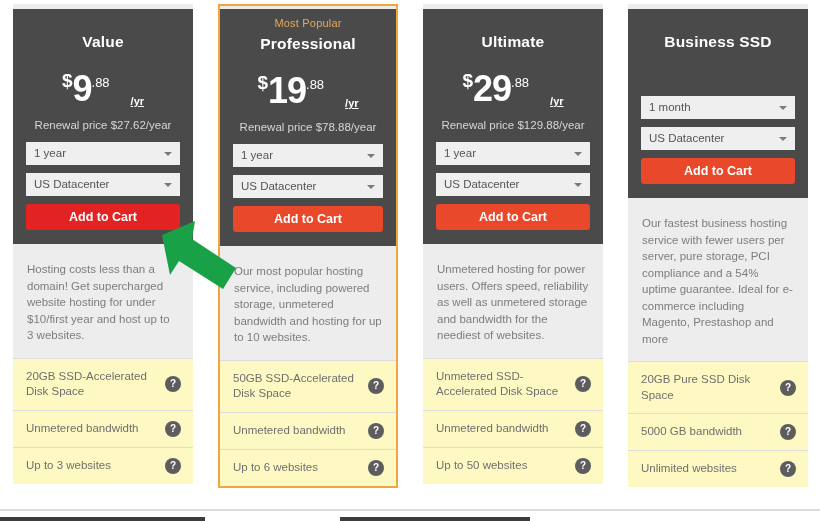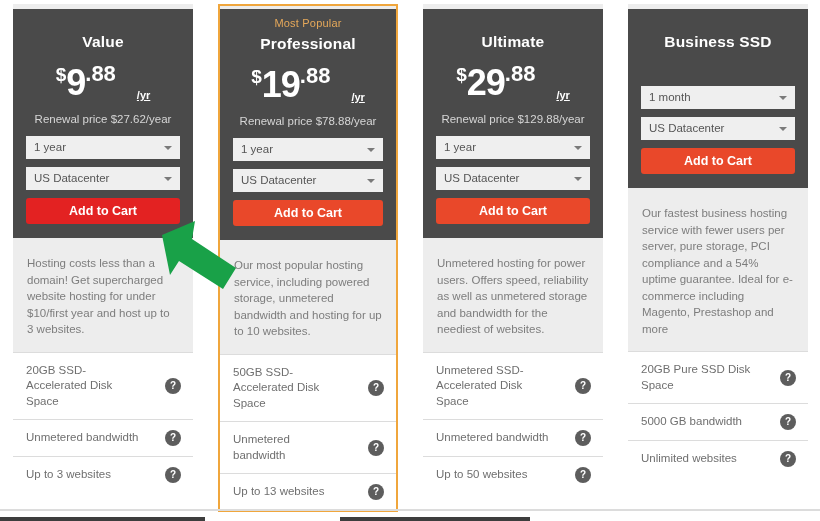--- a/index.html
+++ b/index.html
@@ -51,34 +51,34 @@
     line-height: 16px;
   }
 
   .plan-name {
     color: #ffffff;
     font-size: 15.5px;
     font-weight: bold;
     letter-spacing: .2px;
     line-height: 22px;
     margin-top: 12px;
-    margin-bottom: 8px;
+    margin-bottom: 18px;
   }
   .card.featured .plan-name { margin-top: 0px; }
 
   .price {
     color: #ffffff;
     line-height: 1;
     margin-top: 10px;
     margin-bottom: 10px;
     white-space: nowrap;
   }
   .price .cur { font-size: 19px; font-weight: bold; vertical-align: 14px; }
   .price .whole { font-size: 36px; font-weight: bold; letter-spacing: -1px; }
-  .price .cents { font-size: 22px; font-weight: bold; vertical-align: 14px; }
+  .price .cents { font-size: 13px; font-weight: normal; vertical-align: 14px; }
   .price .per {
     font-size: 11px; font-weight: bold;
     vertical-align: -4px; margin-left: 21px;
     text-decoration: underline;
   }
 
   .renewal {
     color: #d6d6d6;
     font-size: 11.5px;
     line-height: 16px;
@@ -130,27 +130,27 @@
   .desc {
     background: #ededed;
     color: #7d7d7d;
     font-size: 11.5px;
     line-height: 16.5px;
     padding: 17px 14px 14px 14px;
     min-height: 112px;
   }
 
   .feature {
-    background: #ffffff;
+    background: #fef9c3;
     border-top: 1px solid #dcdcdc;
     padding: 10px 12px 10px 13px;
     display: flex;
     align-items: center;
     justify-content: space-between;
-    gap: 24px;
+    gap: 8px;
     min-height: 34px;
   }
   .feature .flabel {
     color: #6f6f6f;
     font-size: 11.5px;
     line-height: 15.5px;
     flex: 1 1 auto;
   }
   .help {
     flex: 0 0 auto;
@@ -257,21 +257,21 @@
         <div class="desc">Our most popular hosting service, including powered storage, unmetered bandwidth and hosting for up to 10 websites.</div>
         <div class="feature">
           <span class="flabel">50GB SSD-Accelerated Disk Space</span>
           <span class="help">?</span>
         </div>
         <div class="feature">
           <span class="flabel">Unmetered bandwidth</span>
           <span class="help">?</span>
         </div>
         <div class="feature">
-          <span class="flabel">Up to 13 websites</span>
+          <span class="flabel">Up to 6 websites</span>
           <span class="help">?</span>
         </div>
       </div>
     </div>
 
     <div class="card-slot">
       <div class="card">
         <div class="head">
 
           <div class="plan-name">Ultimate</div>

